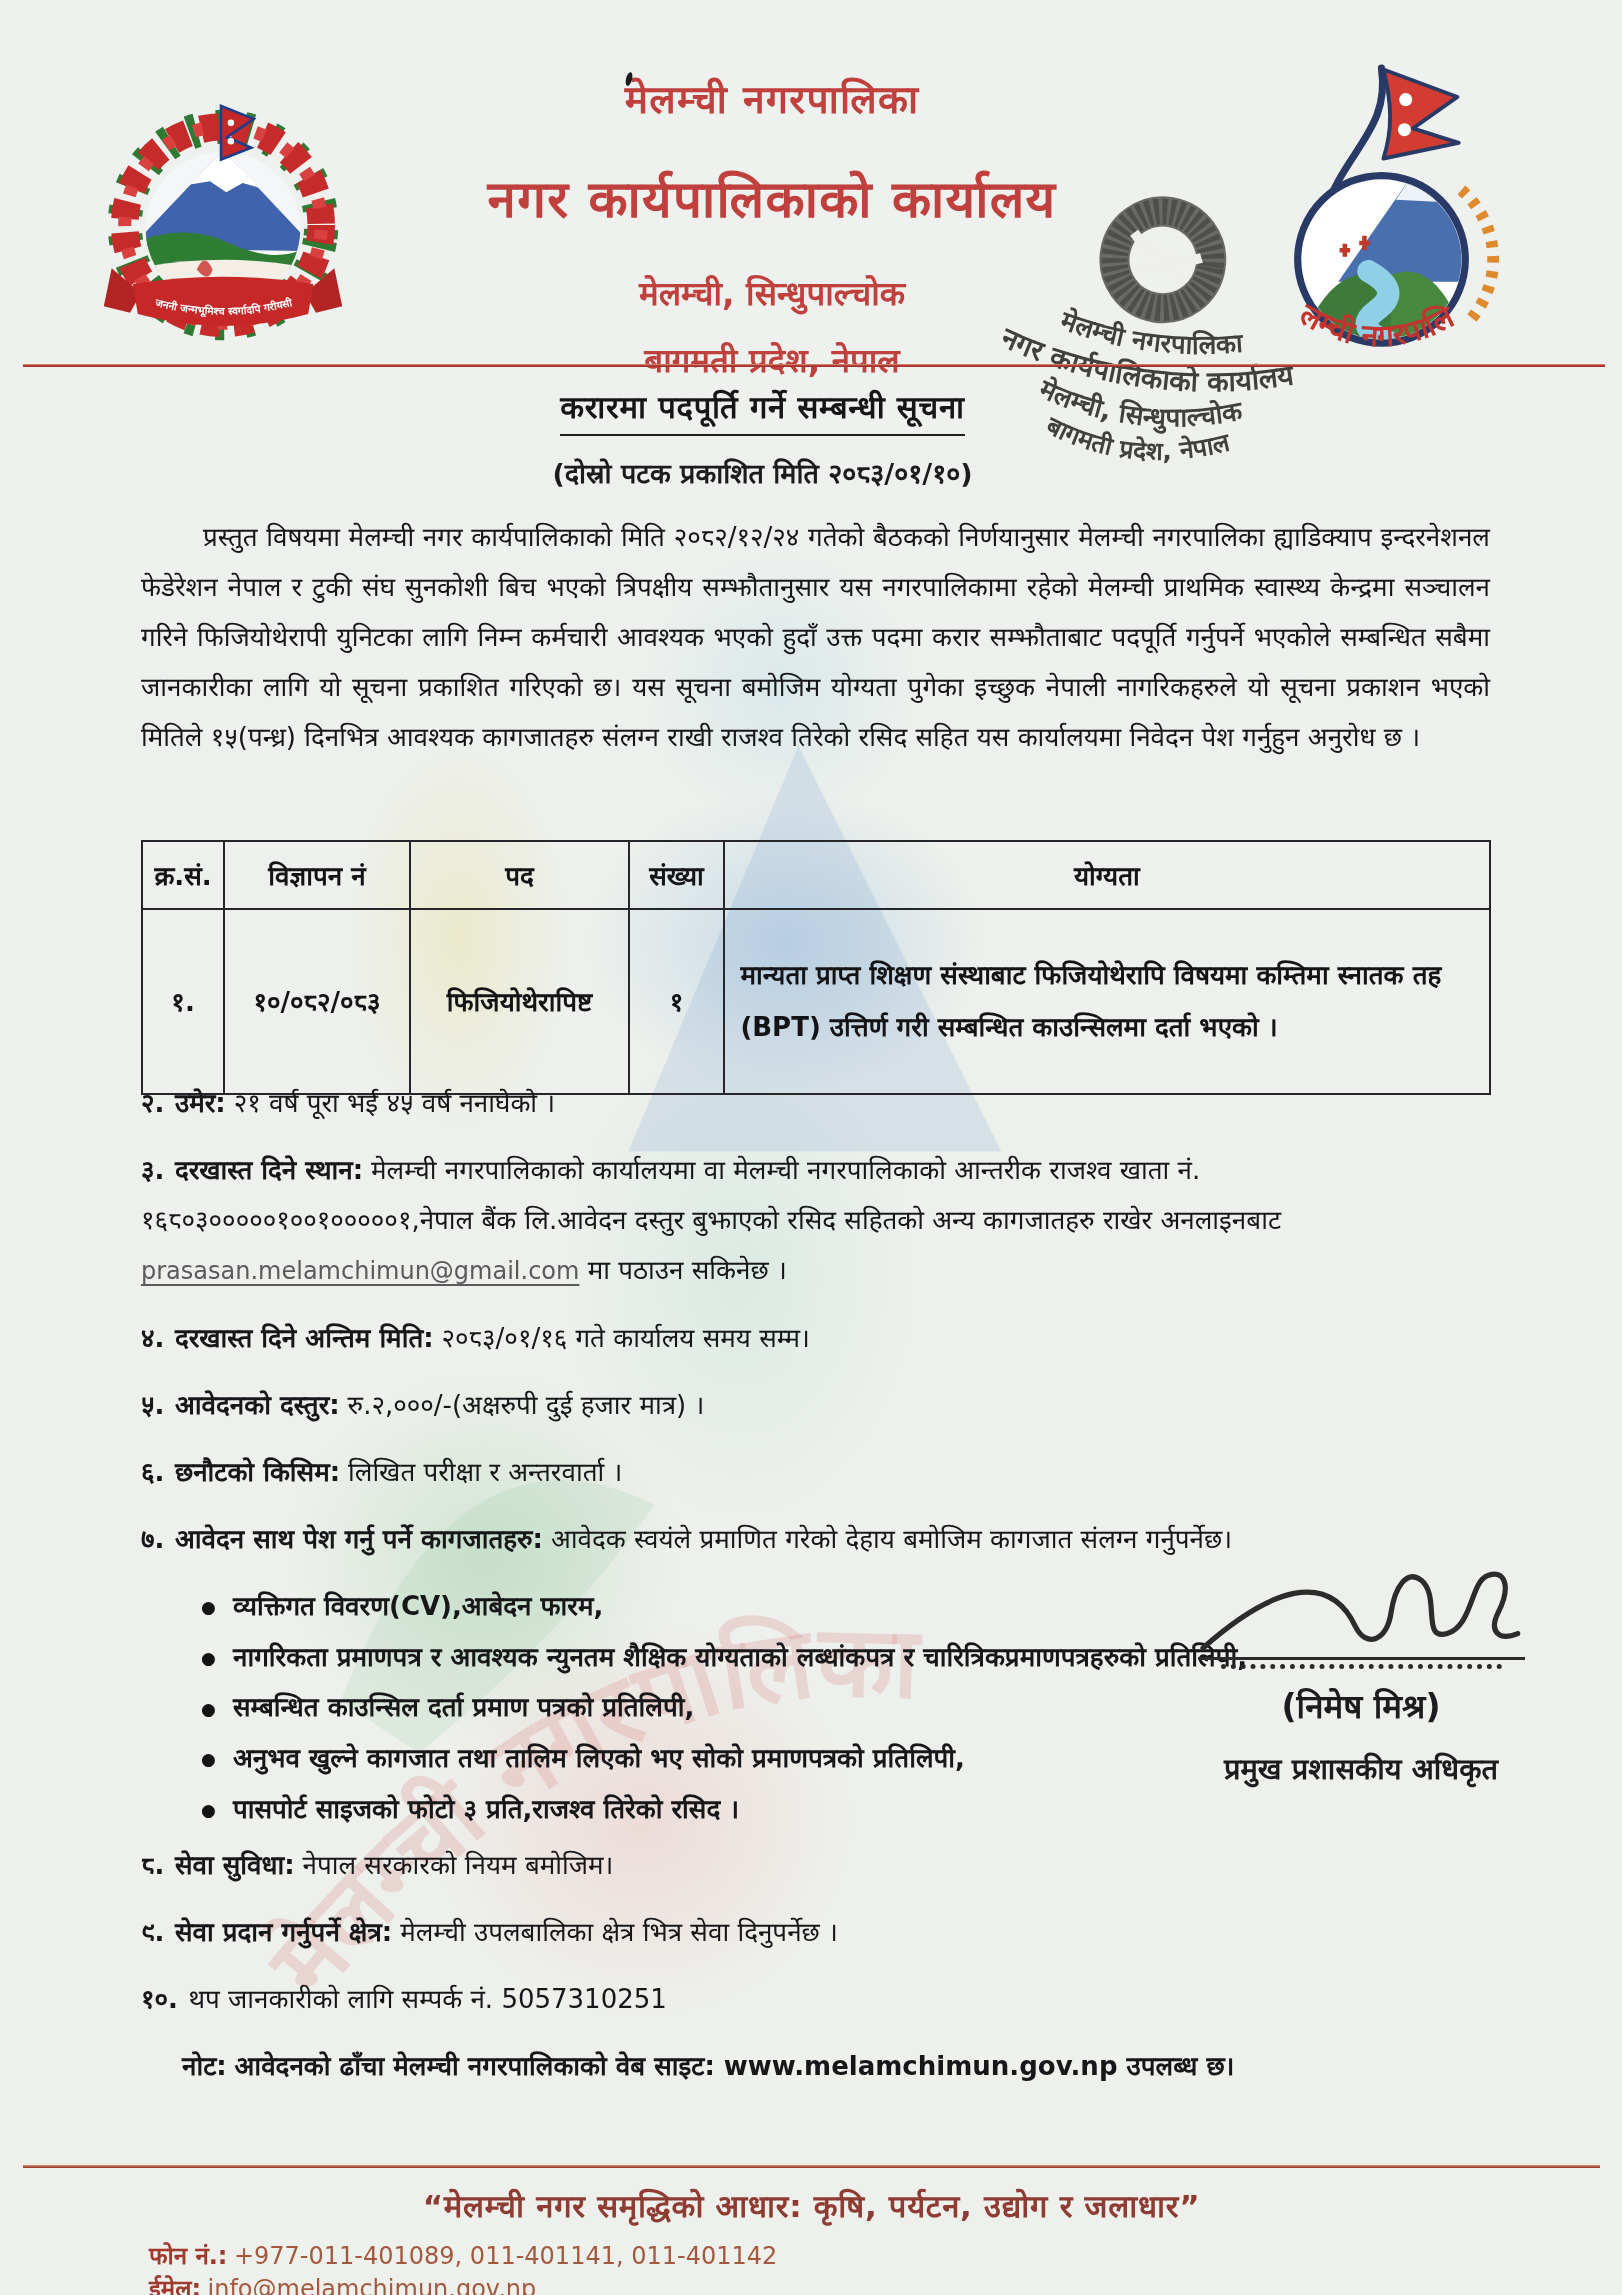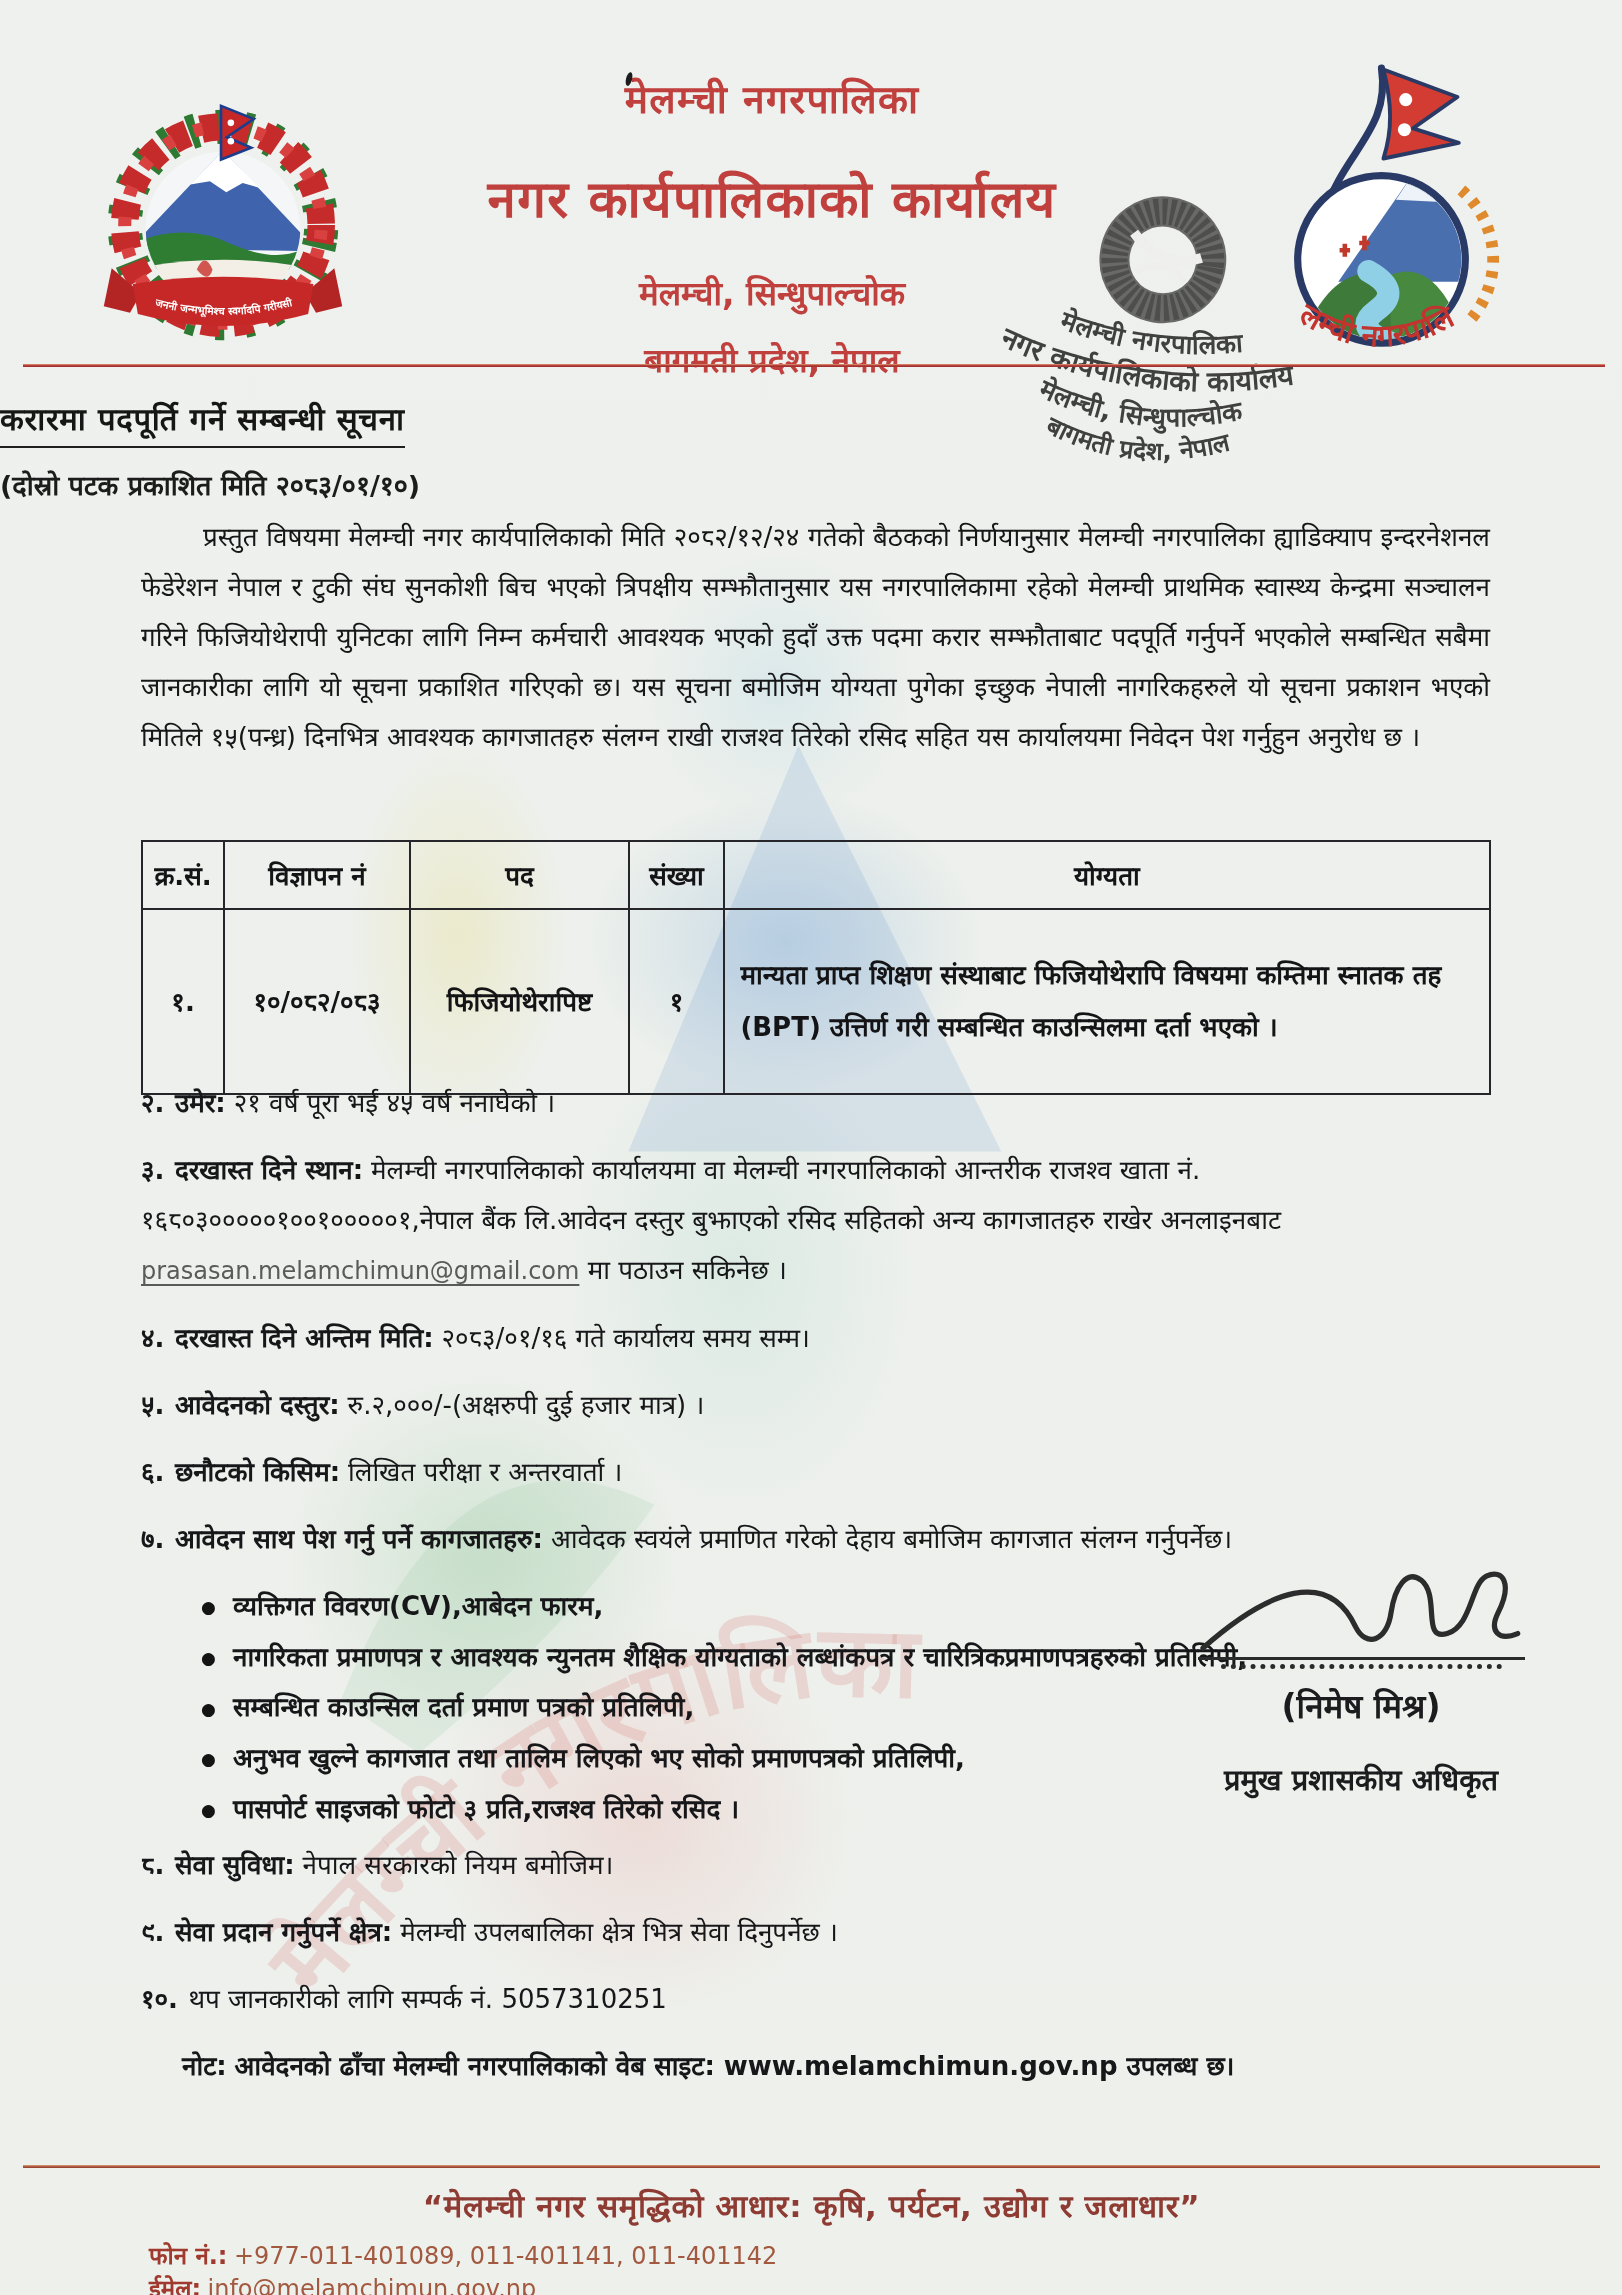--- a/index.html
+++ b/index.html
@@ -26,21 +26,21 @@
   .hdr-l2{font-size:51px; font-weight:700; margin-top:38px; letter-spacing:1.3px;}
   .hdr-l3{font-size:33px; font-weight:700; margin-top:38px;}
   .hdr-l4{font-size:33px; font-weight:700; margin-top:22px;}
   .logo-left{position:absolute; left:92px; top:73px; width:262px; height:270px;}
   .logo-right{position:absolute; left:1240px; top:59px; width:283px; height:313px;}
   .stamp{position:absolute; left:936px; top:191px; width:432px; height:294px; opacity:.92;}
   .red-rule{position:absolute; left:23px; right:18.3px; top:364px; height:3.3px;
     background:linear-gradient(180deg,#e0a07a 0%, #b03634 55%, #9d2f2e 100%);}
   .speck{position:absolute; left:626px; top:72px; width:5.9px; height:14.4px; background:#1c1c1c; border-radius:50%; transform:rotate(14deg);}
   
-  .title-wrap{position:absolute; left:0; width:1525px; top:397px; text-align:left;}
+  .title-wrap{position:absolute; left:0; width:1525px; top:385px; text-align:center;}
   .n-title{display:inline-block; font-size:31px; font-weight:700; color:#161616;
     border-bottom:2.6px solid #20201e; padding-bottom:6.5px; letter-spacing:0.7px;}
   .n-sub{font-size:27px; font-weight:700; color:#1c1c1c; margin-top:18.3px;}
   
   .body-par{position:absolute; left:141px; width:1349px; top:512px;
     font-size:26px; line-height:50px; text-align:justify; text-indent:62px; font-weight:500; color:#161618;}
   
   .tbl{position:absolute; left:141px; top:840px; width:1350px; border-collapse:collapse;
     font-size:26px; color:#141416;}
   .tbl th,.tbl td{border:2px solid #26262a; font-weight:700; text-align:center; vertical-align:middle; padding:3.9px 6.5px;}
@@ -57,21 +57,21 @@
   ul.docs{list-style:none; margin:3.9px 0 6.5px 0; padding:0;}
   ul.docs li{position:relative; padding-left:92px; line-height:50px; margin-bottom:0.7px; font-weight:600;}
   ul.docs li::before{content:"●"; position:absolute; left:60px; top:1.3px; font-size:17px; color:#141414;}
   .note-line{margin-left:41px; line-height:50px; margin-top:3.9px; font-weight:600;}
   
   .sig{position:absolute; left:1178px; top:1550px; width:366px; text-align:center; color:#1c1c1e;}
   .sig svg{display:block; margin:0 auto;}
   .sig-rule{width:327px; margin:-3.9px auto 0 auto; border-top:3.9px solid #2b2b2b;}
   .sig-dots{width:281px; margin:3.9px auto 0 auto; border-top:5.2px dotted #2b2b2b;}
   .sig-name{font-size:33px; font-weight:600; margin-top:14.4px;}
-  .sig-title{font-size:29px; font-weight:600; margin-top:31px; white-space:nowrap;}
+  .sig-title{font-size:29px; font-weight:600; margin-top:20px; white-space:nowrap;}
   
   .f-rule{position:absolute; left:23px; right:23px; top:2165px; height:3.3px;
     background:linear-gradient(180deg,#d9a276 0%, #a8513c 60%, #93402f 100%);}
   .f-quote{position:absolute; left:0; width:1623px; top:2184px; text-align:center;
     font-size:31px; font-weight:700; color:#8e3c33; letter-spacing:0.7px;}
   .f-contacts{position:absolute; left:149px; right:38px; top:2238px; display:flex;
     justify-content:space-between; align-items:flex-start; font-size:24px; color:#a2593f;flex-direction:column;}
   .f-label{font-weight:700; color:#a03a2e; margin-right:6.5px;}
   .f-seg{white-space:nowrap;}
   

